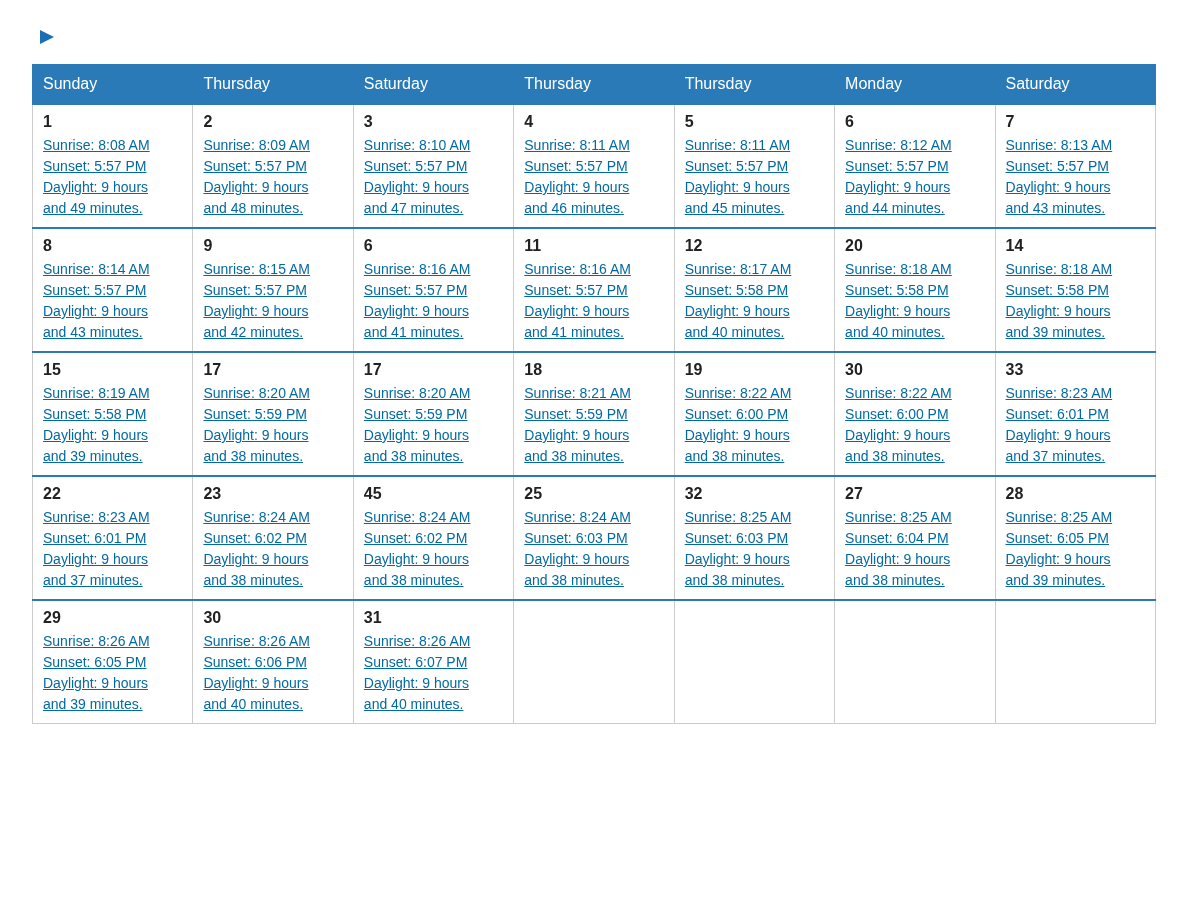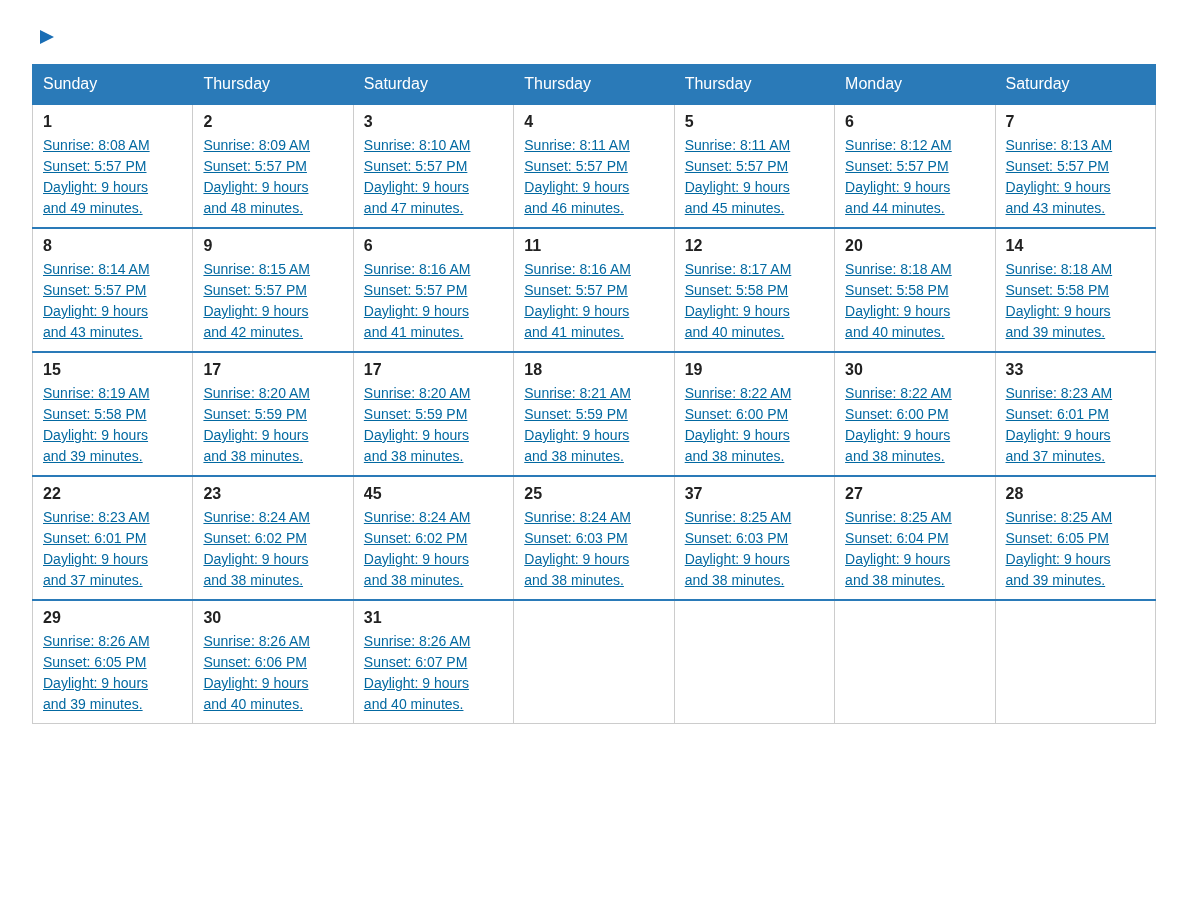--- a/index.html
+++ b/index.html
@@ -229,21 +229,21 @@
       </td>
         <td>
         <span class="day-num">45</span>
         <span class="day-info">Sunrise: 8:24 AM<br>Sunset: 6:02 PM<br>Daylight: 9 hours<br>and 38 minutes.</span>
       </td>
         <td>
         <span class="day-num">25</span>
         <span class="day-info">Sunrise: 8:24 AM<br>Sunset: 6:03 PM<br>Daylight: 9 hours<br>and 38 minutes.</span>
       </td>
         <td>
-        <span class="day-num">37</span>
+        <span class="day-num">32</span>
         <span class="day-info">Sunrise: 8:25 AM<br>Sunset: 6:03 PM<br>Daylight: 9 hours<br>and 38 minutes.</span>
       </td>
         <td>
         <span class="day-num">27</span>
         <span class="day-info">Sunrise: 8:25 AM<br>Sunset: 6:04 PM<br>Daylight: 9 hours<br>and 38 minutes.</span>
       </td>
         <td>
         <span class="day-num">28</span>
         <span class="day-info">Sunrise: 8:25 AM<br>Sunset: 6:05 PM<br>Daylight: 9 hours<br>and 39 minutes.</span>
       </td>

